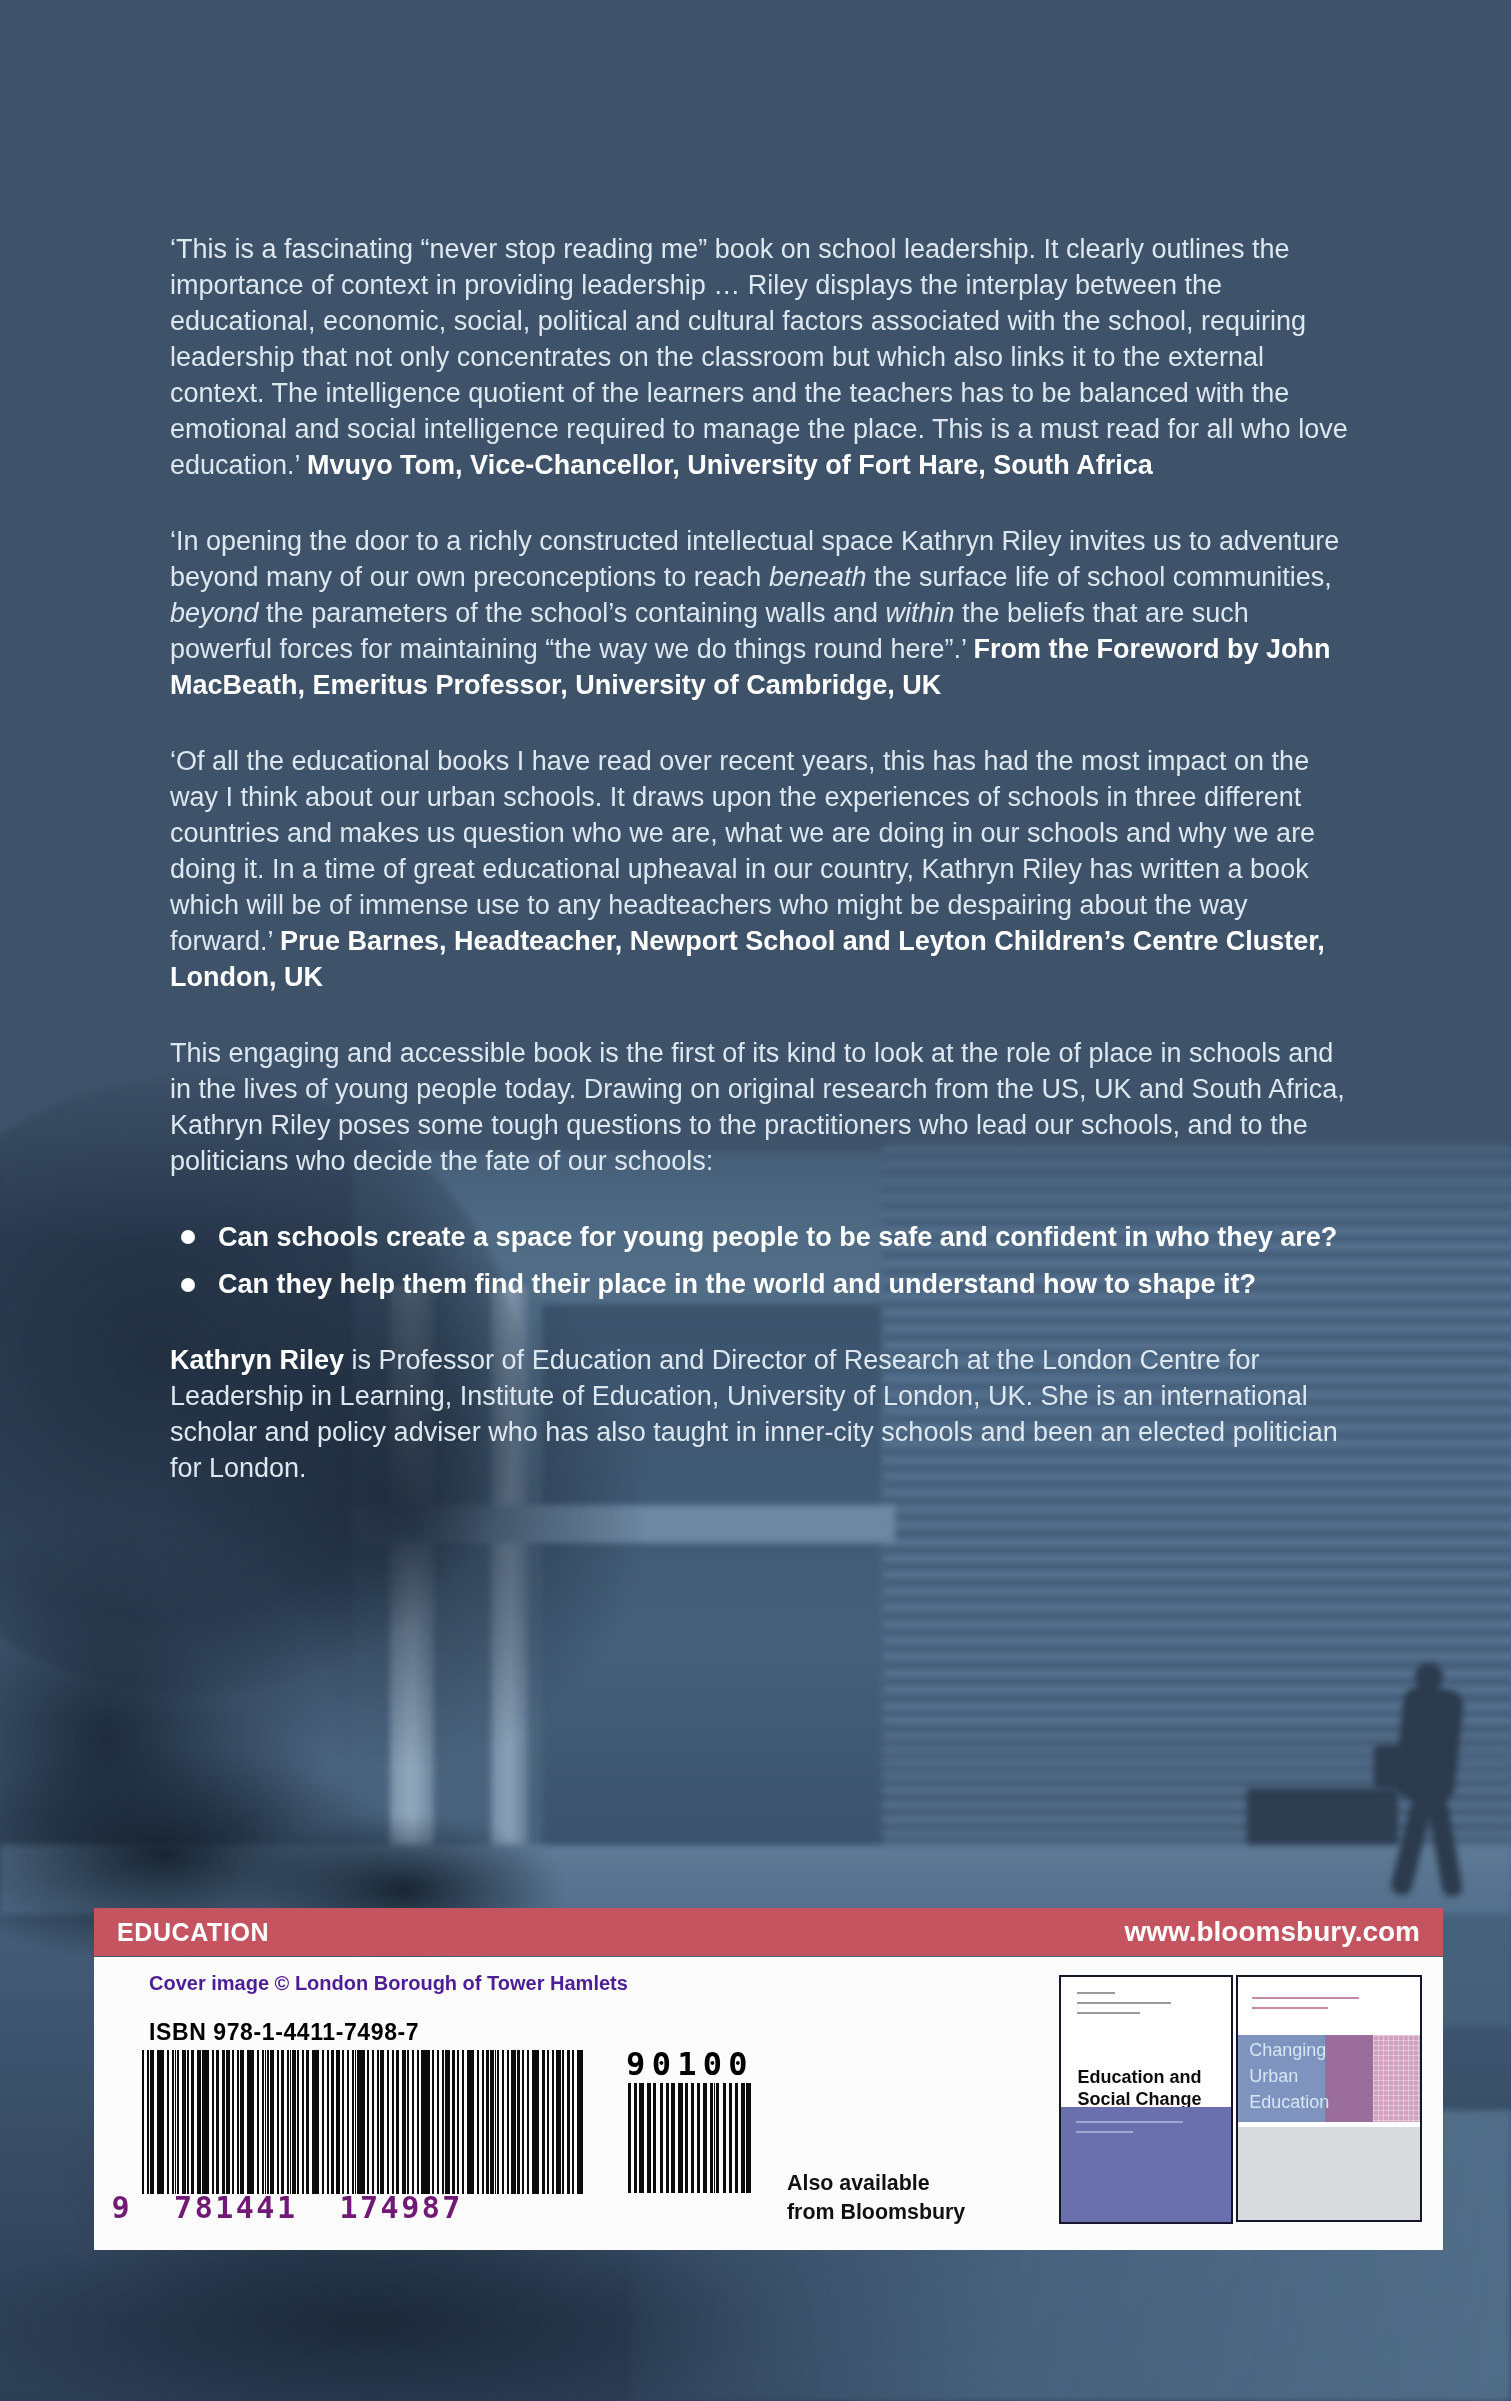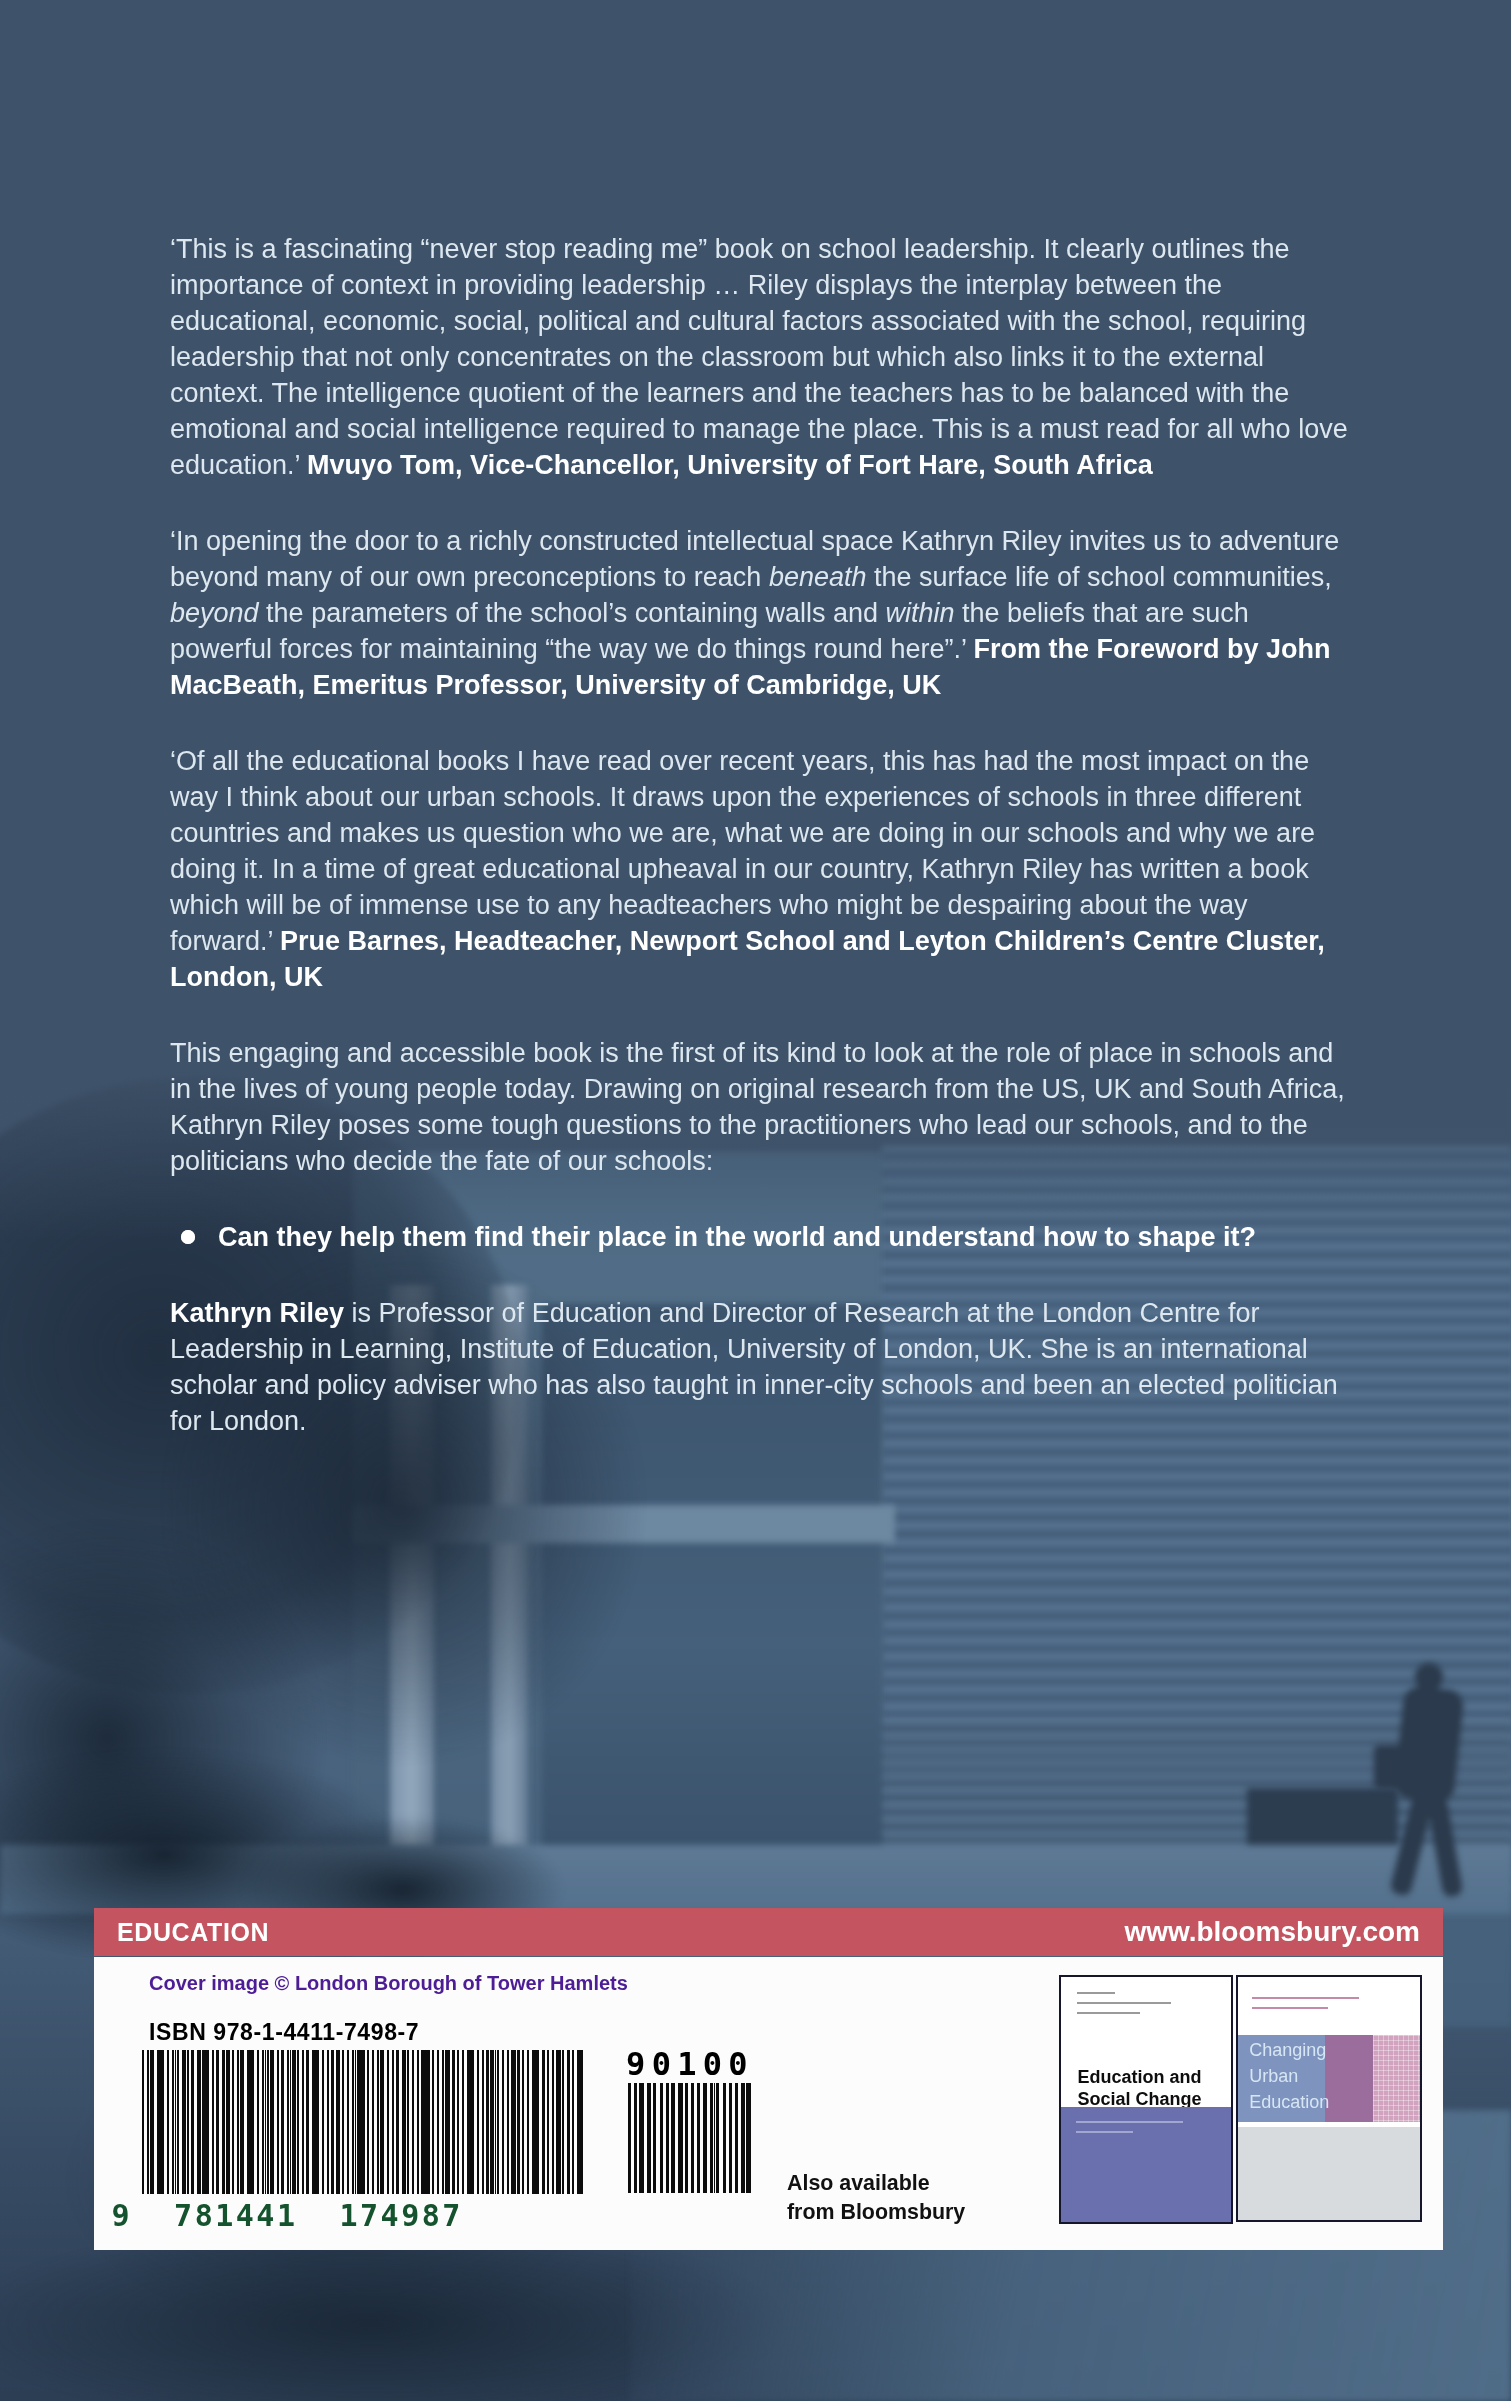--- a/index.html
+++ b/index.html
@@ -69,22 +69,22 @@
 
   
   .whiteband{position:absolute;left:94px;top:1957px;width:1349px;height:293px;background:#fcfcfc;z-index:3;}
   .credit{position:absolute;left:23px;top:15px;font-size:20px;font-weight:bold;color:#4c1d95;margin-left:32px;}
   .isbn{position:absolute;left:55px;top:62px;font-size:23px;font-weight:bold;color:#000;letter-spacing:0.6px;}
   .bars-main{position:absolute;left:48px;top:93px;width:441px;height:144px;
     background-image:
       repeating-linear-gradient(90deg,#0c0c0c 0 2.5px,transparent 2.5px 5px),
       repeating-linear-gradient(90deg,#0c0c0c 0 1.3px,transparent 1.3px 8.2px),
       repeating-linear-gradient(90deg,transparent 0 18px,#0c0c0c 18px 22px);}
-  .nums-main{position:absolute;left:17.6px;top:233px;font-size:30px;font-weight:bold;color:#14532d;
-    font-family:"DejaVu Sans Mono",monospace;word-spacing:21.4px;letter-spacing:2.5px;margin-top:8px;}
+  .nums-main{position:absolute;left:17.6px;top:233px;font-size:30px;font-weight:bold;color:#701a75;
+    font-family:"DejaVu Sans Mono",monospace;word-spacing:21.4px;letter-spacing:2.5px;}
   .supp-nums{position:absolute;left:530px;top:88px;width:132px;font-size:32px;font-weight:bold;color:#000;
     font-family:"DejaVu Sans Mono",monospace;letter-spacing:6.3px;text-align:center;}
   .supp-bars{position:absolute;left:534px;top:126px;width:126px;height:110px;
     background-image:
       repeating-linear-gradient(90deg,#0c0c0c 0 3.1px,transparent 3.1px 6.3px),
       repeating-linear-gradient(90deg,#0c0c0c 0 1.9px,transparent 1.9px 10.7px);}
   .also{position:absolute;left:693px;top:212px;font-size:21.4px;font-weight:bold;color:#111;line-height:29px;}
 
   
   .thumb{position:absolute;top:17.6px;background:#ffffff;border:2.5px solid #15152b;box-sizing:border-box;}
@@ -137,21 +137,21 @@
 <main class="copy">
   <p><span>‘This is a fascinating “never stop reading me” book on school leadership. It clearly outlines the importance of context in providing leadership … Riley displays the interplay between the educational, economic, social, political and cultural factors associated with the school, requiring leadership that not only concentrates on the classroom but which also links it to the external context. The intelligence quotient of the learners and the teachers has to be balanced with the emotional and social intelligence required to manage the place. This is a must read for all who love education.’ </span><span class="attr">Mvuyo Tom, Vice-Chancellor, University of Fort Hare, South Africa</span></p>
 
   <p><span>‘In opening the door to a richly constructed intellectual space Kathryn Riley invites us to adventure beyond many of our own preconceptions to reach </span><span class="it">beneath</span><span> the surface life of school communities, </span><span class="it">beyond</span><span> the parameters of the school’s containing walls and </span><span class="it">within</span><span> the beliefs that are such powerful forces for maintaining “the way we do things round here”.’ </span><span class="attr">From the Foreword by John MacBeath, Emeritus Professor, University of Cambridge, UK</span></p>
 
   <p><span>‘Of all the educational books I have read over recent years, this has had the most impact on the way I think about our urban schools. It draws upon the experiences of schools in three different countries and makes us question who we are, what we are doing in our schools and why we are doing it. In a time of great educational upheaval in our country, Kathryn Riley has written a book which will be of immense use to any headteachers who might be despairing about the way forward.’ </span><span class="attr">Prue Barnes, Headteacher, Newport School and Leyton Children’s Centre Cluster, London, UK</span></p>
 
   <p>This engaging and accessible book is the first of its kind to look at the role of place in schools and in the lives of young people today. Drawing on original research from the US, UK and South Africa, Kathryn Riley poses some tough questions to the practitioners who lead our schools, and to the politicians who decide the fate of our schools:</p>
 
   <ul class="bullets">
-    <li><span class="dot"></span></li>
+    <li><span class="dot"></span><span>Can schools create a space for young people to be safe and confident in who they are?</span></li>
     <li><span class="dot"></span><span>Can they help them find their place in the world and understand how to shape it?</span></li>
   </ul>
 
   <p class="bio"><span class="attr">Kathryn Riley</span><span> is Professor of Education and Director of Research at the London Centre for Leadership in Learning, Institute of Education, University of London, UK. She is an international scholar and policy adviser who has also taught in inner-city schools and been an elected politician for London.</span></p>
 </main>
 
 <div class="redbar">
   <span class="cat">EDUCATION</span>
   <span class="site">www.bloomsbury.com</span>
 </div>

